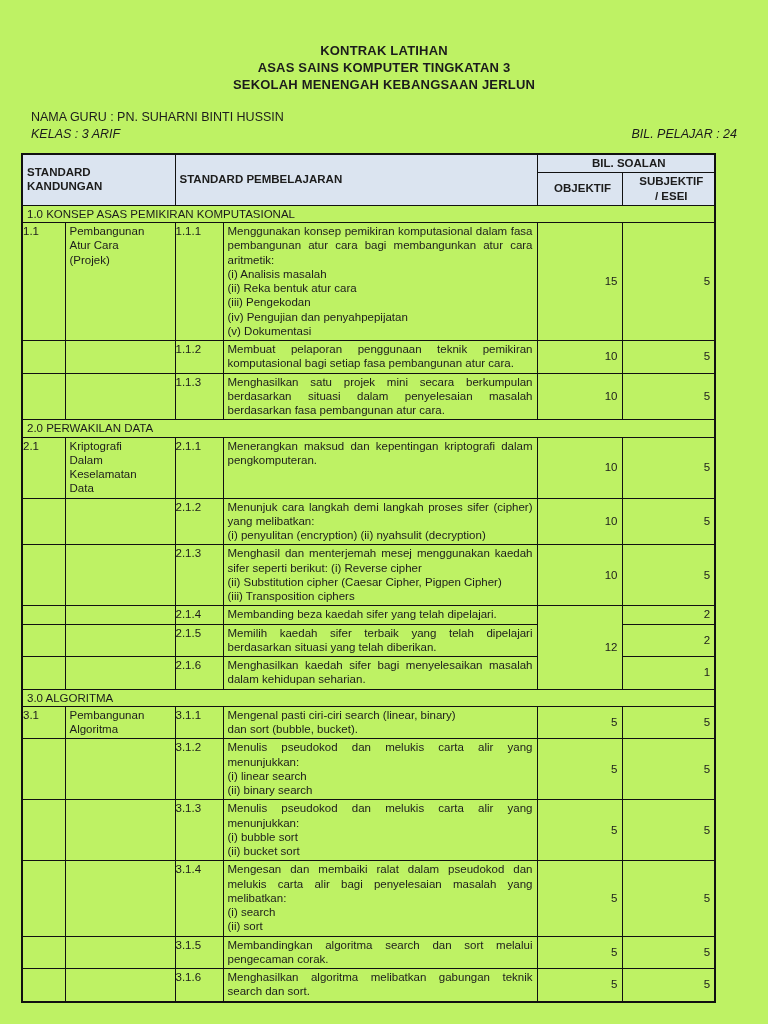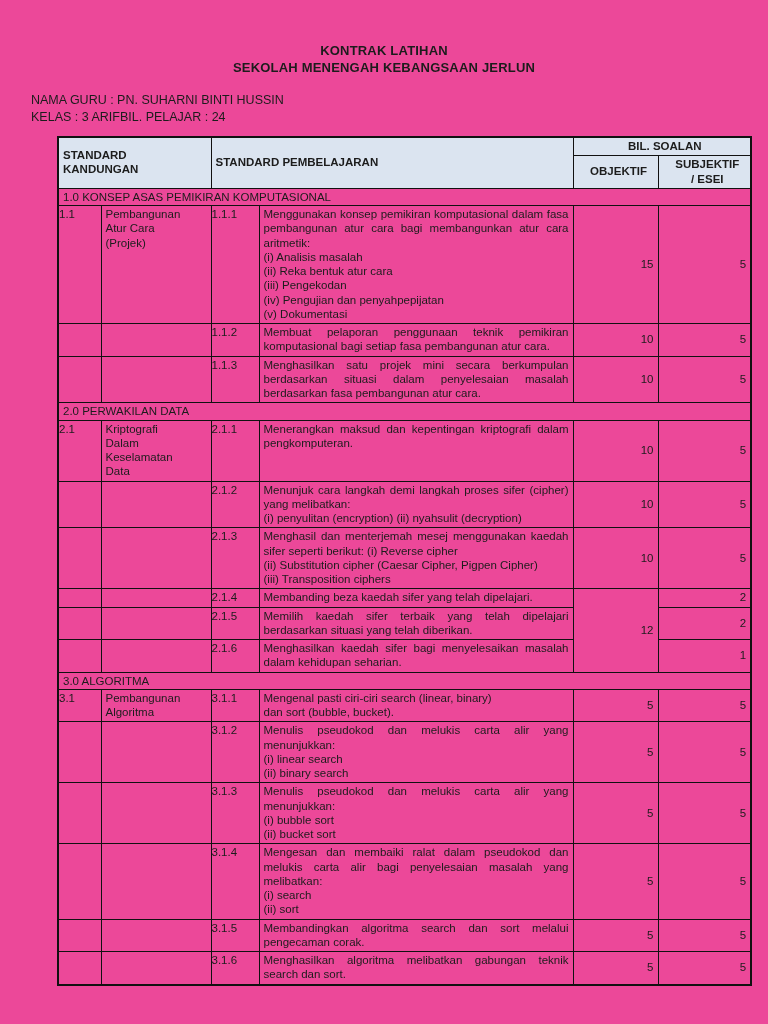--- a/index.html
+++ b/index.html
@@ -1,42 +1,43 @@
 <!DOCTYPE html>
 <html><head>
 <meta charset="utf-8">
 <style>
   * { margin: 0; padding: 0; box-sizing: border-box; }
   html, body { background: #ffffff; }
   body { font-family: "Liberation Sans", "DejaVu Sans", sans-serif; color: #1c1c1c; }
   .page {
     position: relative;
     width: 768px; height: 1024px;
-    background: #ec4899;
+    background: #bef264;
     overflow: hidden;
   }
   .title-block {
     padding-top: 42px;
     text-align: center;
     font-weight: bold;
     font-size: 13px;
     line-height: 17px;
     letter-spacing: 0.2px;
   }
   .info-block {
     margin: 16px 31px 0 31px;
     font-size: 12.5px;
     line-height: 17px;
   }
   .info-line2 {
     display: flex;
-    justify-content: flex-start;
+    justify-content: space-between;
+    font-style: italic;
   }
   table.kontrak {
-    margin: 10px 0 0 57px;
+    margin: 10px 0 0 21px;
     border-collapse: collapse;
     table-layout: fixed;
     width: 693px;
     font-size: 11.5px;
     line-height: 1.24;
   }
   table.kontrak, table.kontrak td, table.kontrak th {
     border: 1px solid #111111;
   }
   table.kontrak { border: 2px solid #111111; }
@@ -60,20 +61,21 @@
   }
   .code { padding-left: 0; }
 </style>
 </head>
 <body>
 
 <div class="page">
 
   <div class="title-block">
     <div>KONTRAK LATIHAN</div>
+    <div>ASAS SAINS KOMPUTER TINGKATAN 3</div>
     <div>SEKOLAH MENENGAH KEBANGSAAN JERLUN</div>
   </div>
 
   <div class="info-block">
     <div>NAMA GURU : PN. SUHARNI BINTI HUSSIN</div>
     <div class="info-line2">
       <span>KELAS : 3 ARIF</span>
       <span>BIL. PELAJAR : 24</span>
     </div>
   </div>

